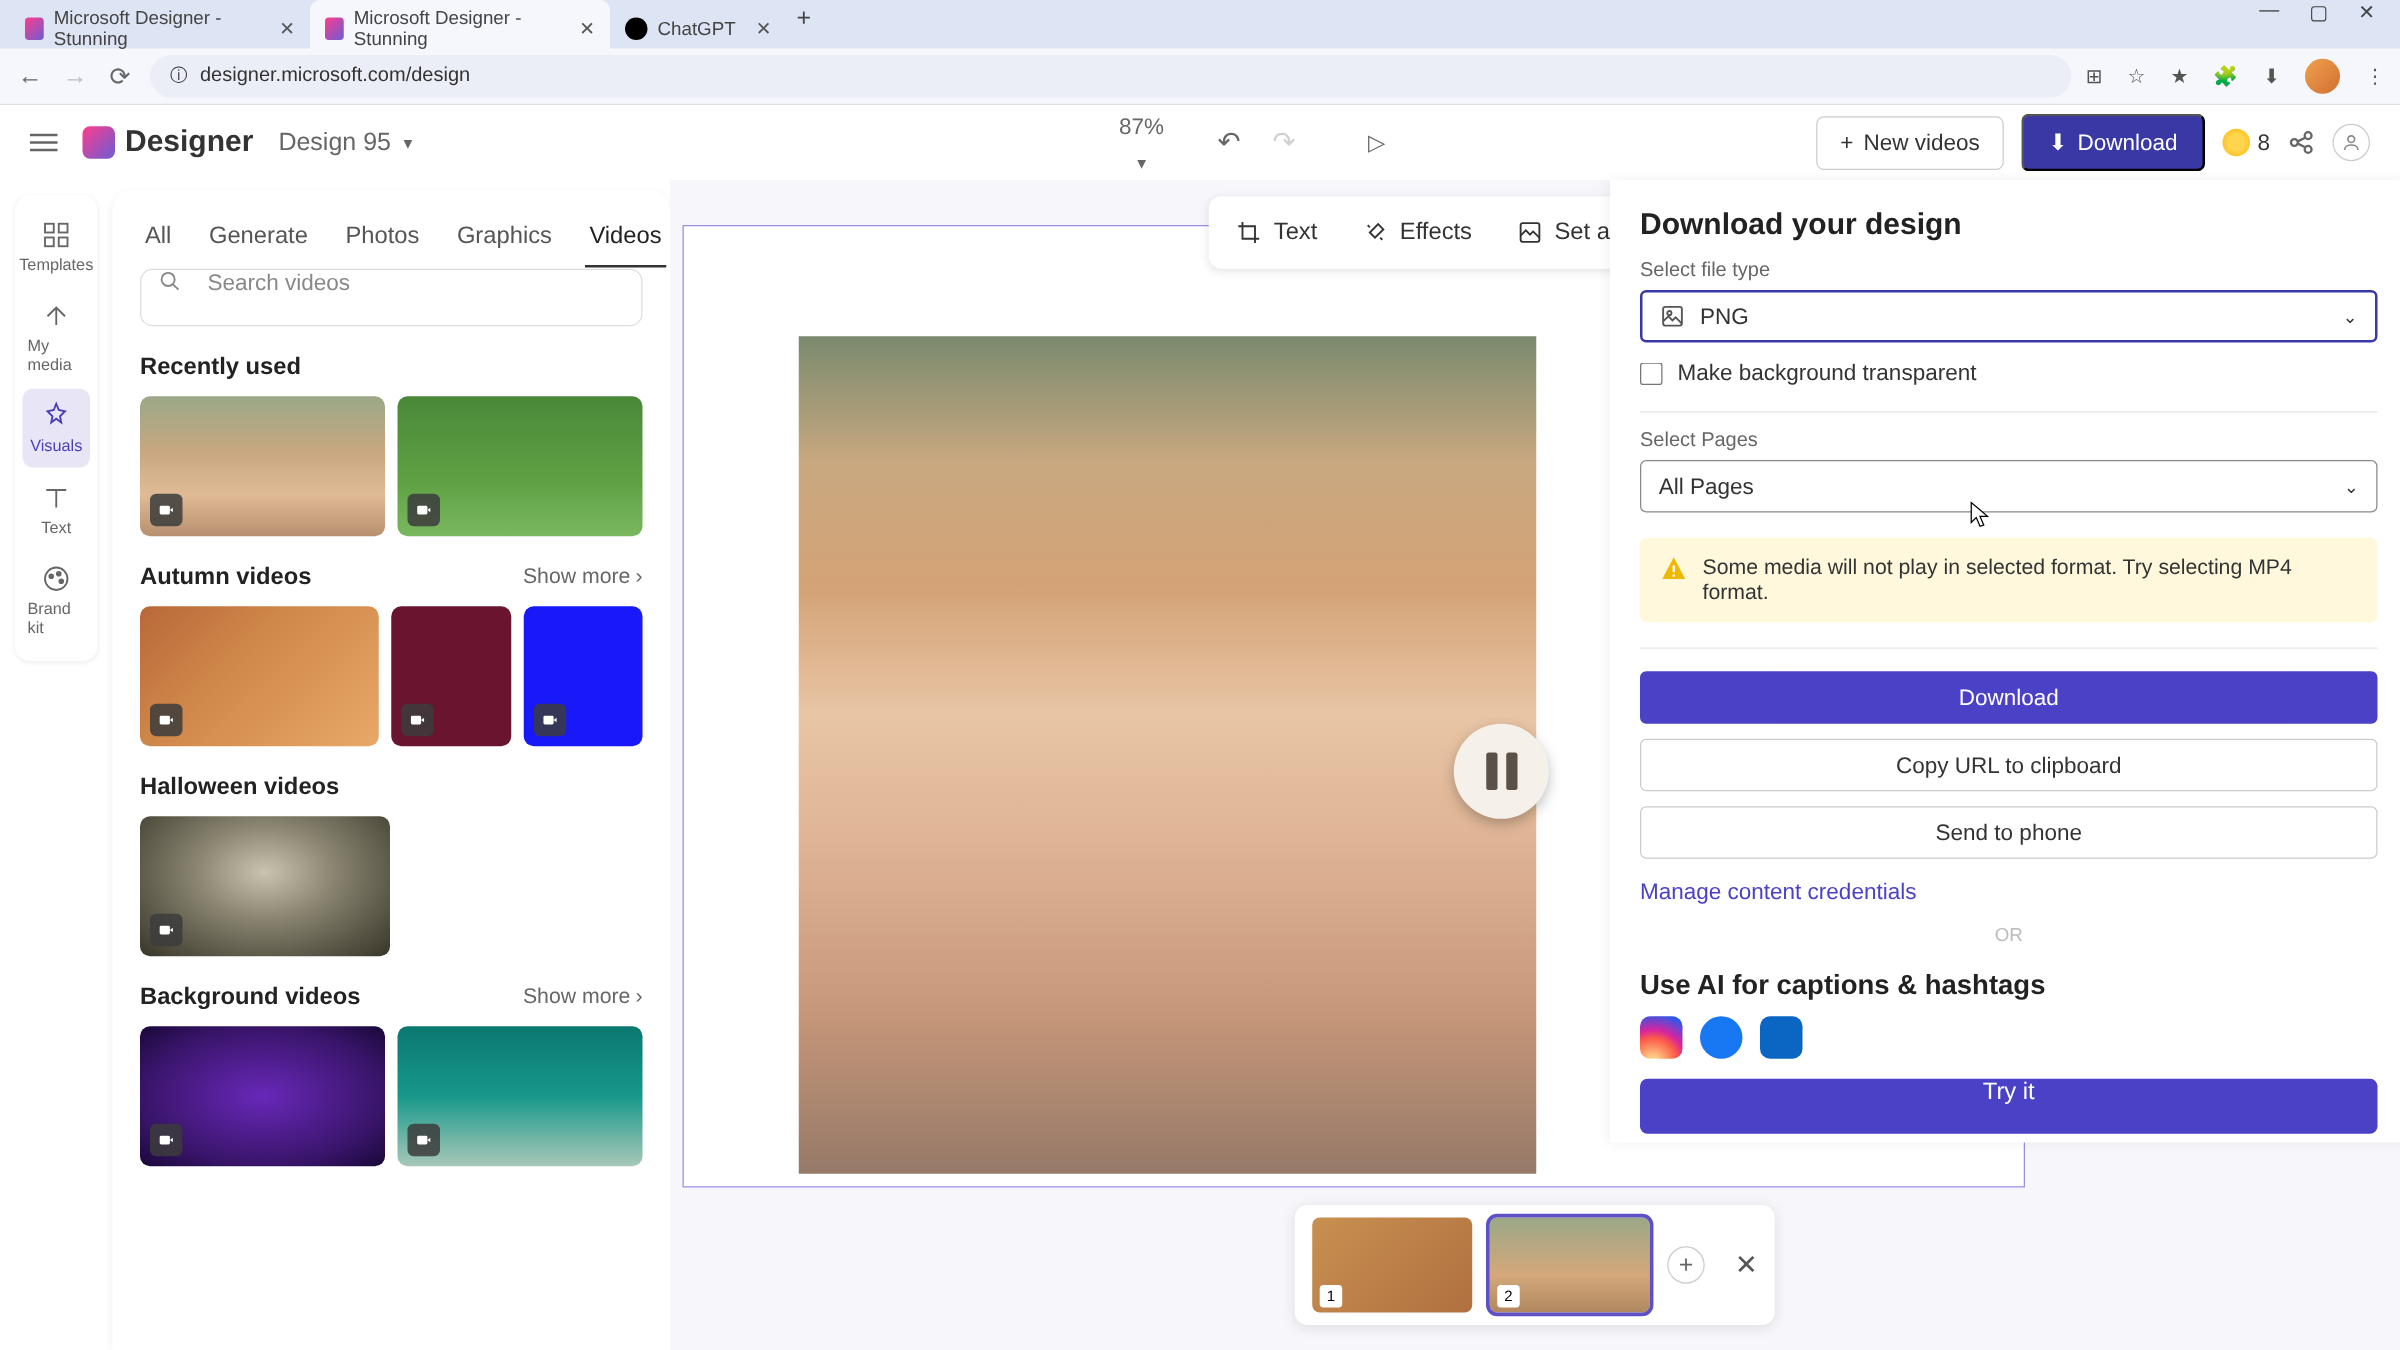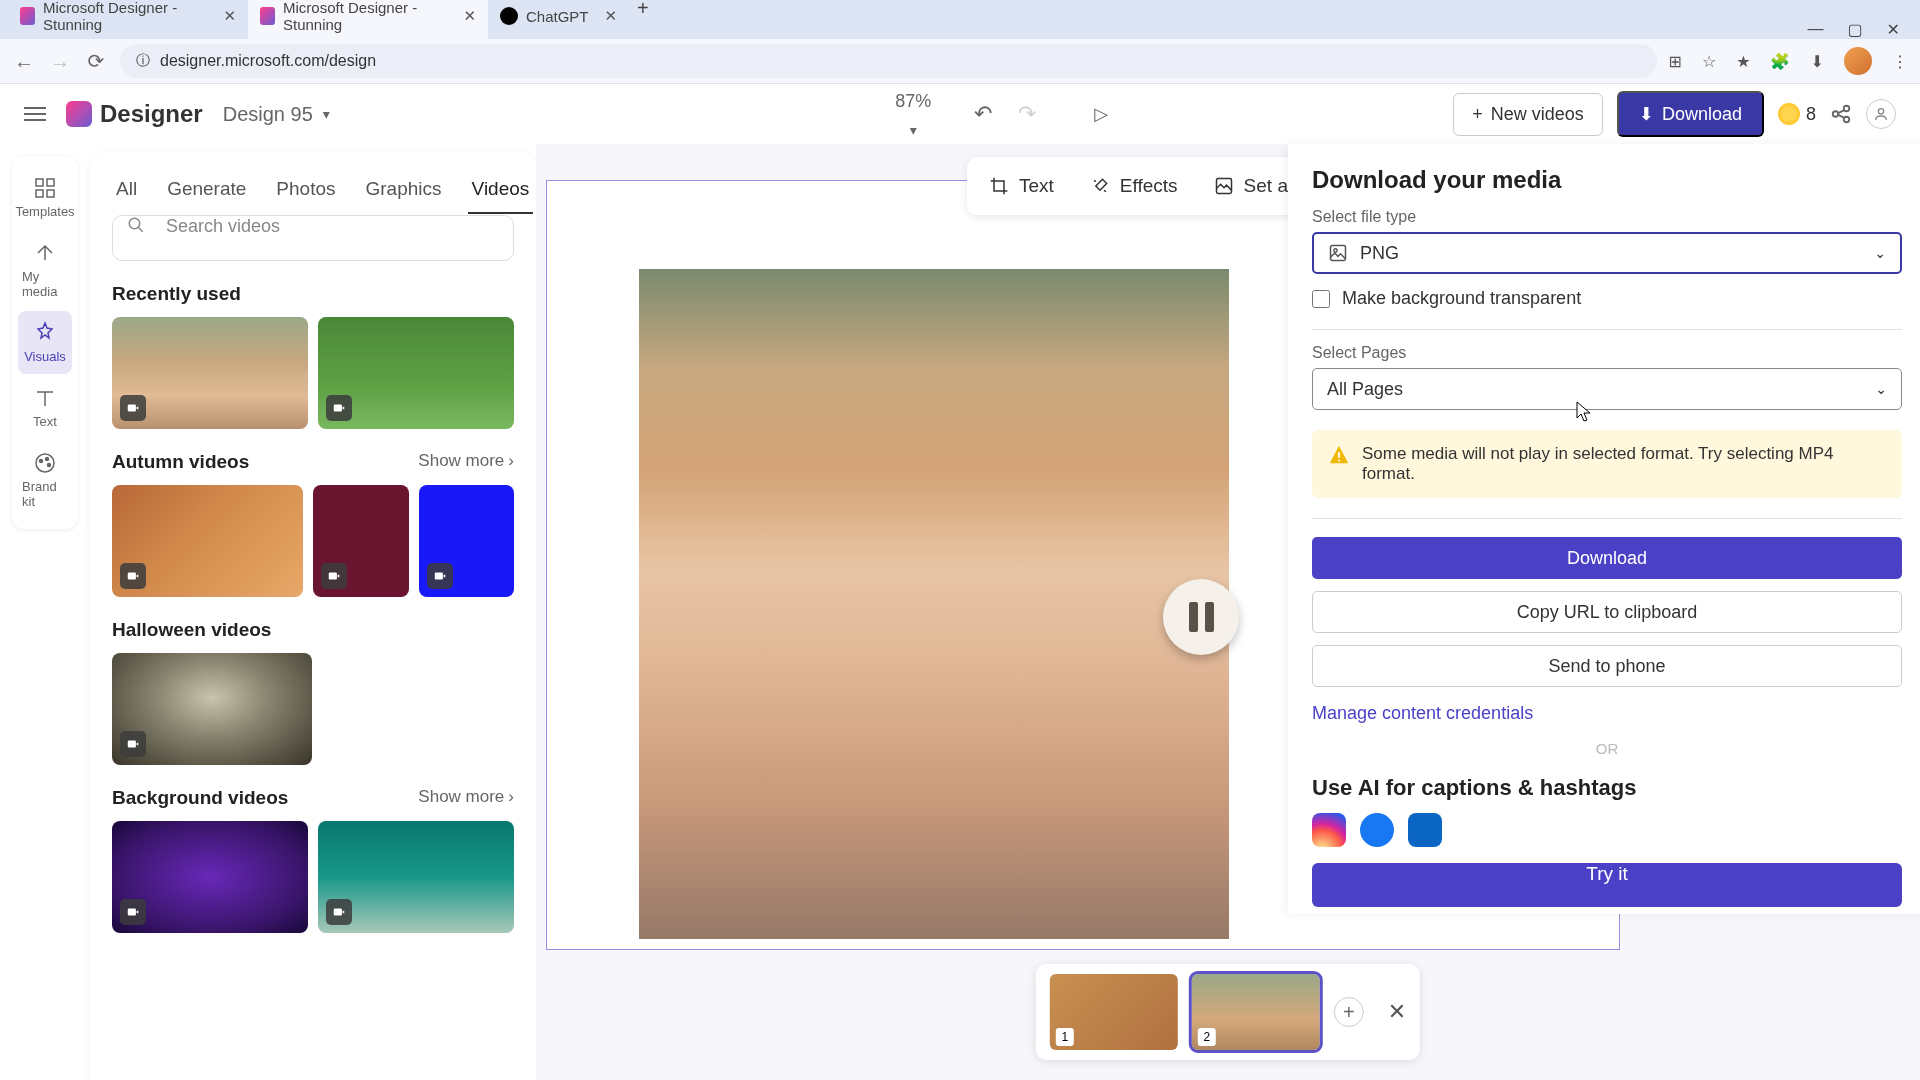--- a/index.html
+++ b/index.html
@@ -1,19 +1,19 @@
 <!DOCTYPE html>
 <html><head>
 <meta charset="utf-8">
 <style>
   * { box-sizing: border-box; margin: 0; padding: 0; font-family: 'Segoe UI', Arial, sans-serif; }
   body { width: 1920px; height: 1080px; background: #fff; overflow: hidden; transform-origin: top left; }
   
   
-  .browser-top { height: 39px; background: #dde5f4; display: flex; align-items: flex-end; padding: 0 8px; }
+  .browser-top { height: 39px; background: #dde5f4; display: flex; align-items: flex-start; padding: 0 8px; }
   .tabs { display: flex; gap: 0; flex: 1; }
   .tab { display: flex; align-items: center; gap: 8px; padding: 6px 12px; font-size: 15px; color: #444; border-radius: 8px 8px 0 0; max-width: 240px; }
   .tab.active { background: #f5f7fc; }
   .tab-favicon { width: 18px; height: 18px; border-radius: 3px; }
   .fav-designer { background: linear-gradient(135deg, #ff3c8e 0%, #6b5dd3 100%); }
   .fav-chatgpt { background: #000; border-radius: 50%; }
   .tab-close { color: #555; margin-left: 8px; cursor: pointer; }
   .new-tab { padding: 4px 8px; color: #444; font-size: 20px; }
   .win-btns { display: flex; gap: 24px; padding-right: 12px; color: #444; }
   
@@ -390,21 +390,21 @@
         <div class="pause-btn">
           <div class="pause-bars">
               <span></span>
               <span></span>
             </div>
         </div>
       </div>
     </div>
 
     <div class="download-panel">
-      <div class="dp-title">Download your media</div>
+      <div class="dp-title">Download your design</div>
       <div class="dp-label">Select file type</div>
       <div class="dp-select">
         <span style="display:flex;align-items:center;gap:12px">
           <svg width="20" height="20" viewBox="0 0 24 24" fill="none" stroke="#555" stroke-width="1.8">
               <rect x="3" y="3" width="18" height="18" rx="2"></rect>
               <circle cx="9" cy="9" r="2"></circle>
               <path d="M3 17l5-5 4 4 3-3 6 6"></path>
             </svg>
           <span>PNG</span>
         </span>

